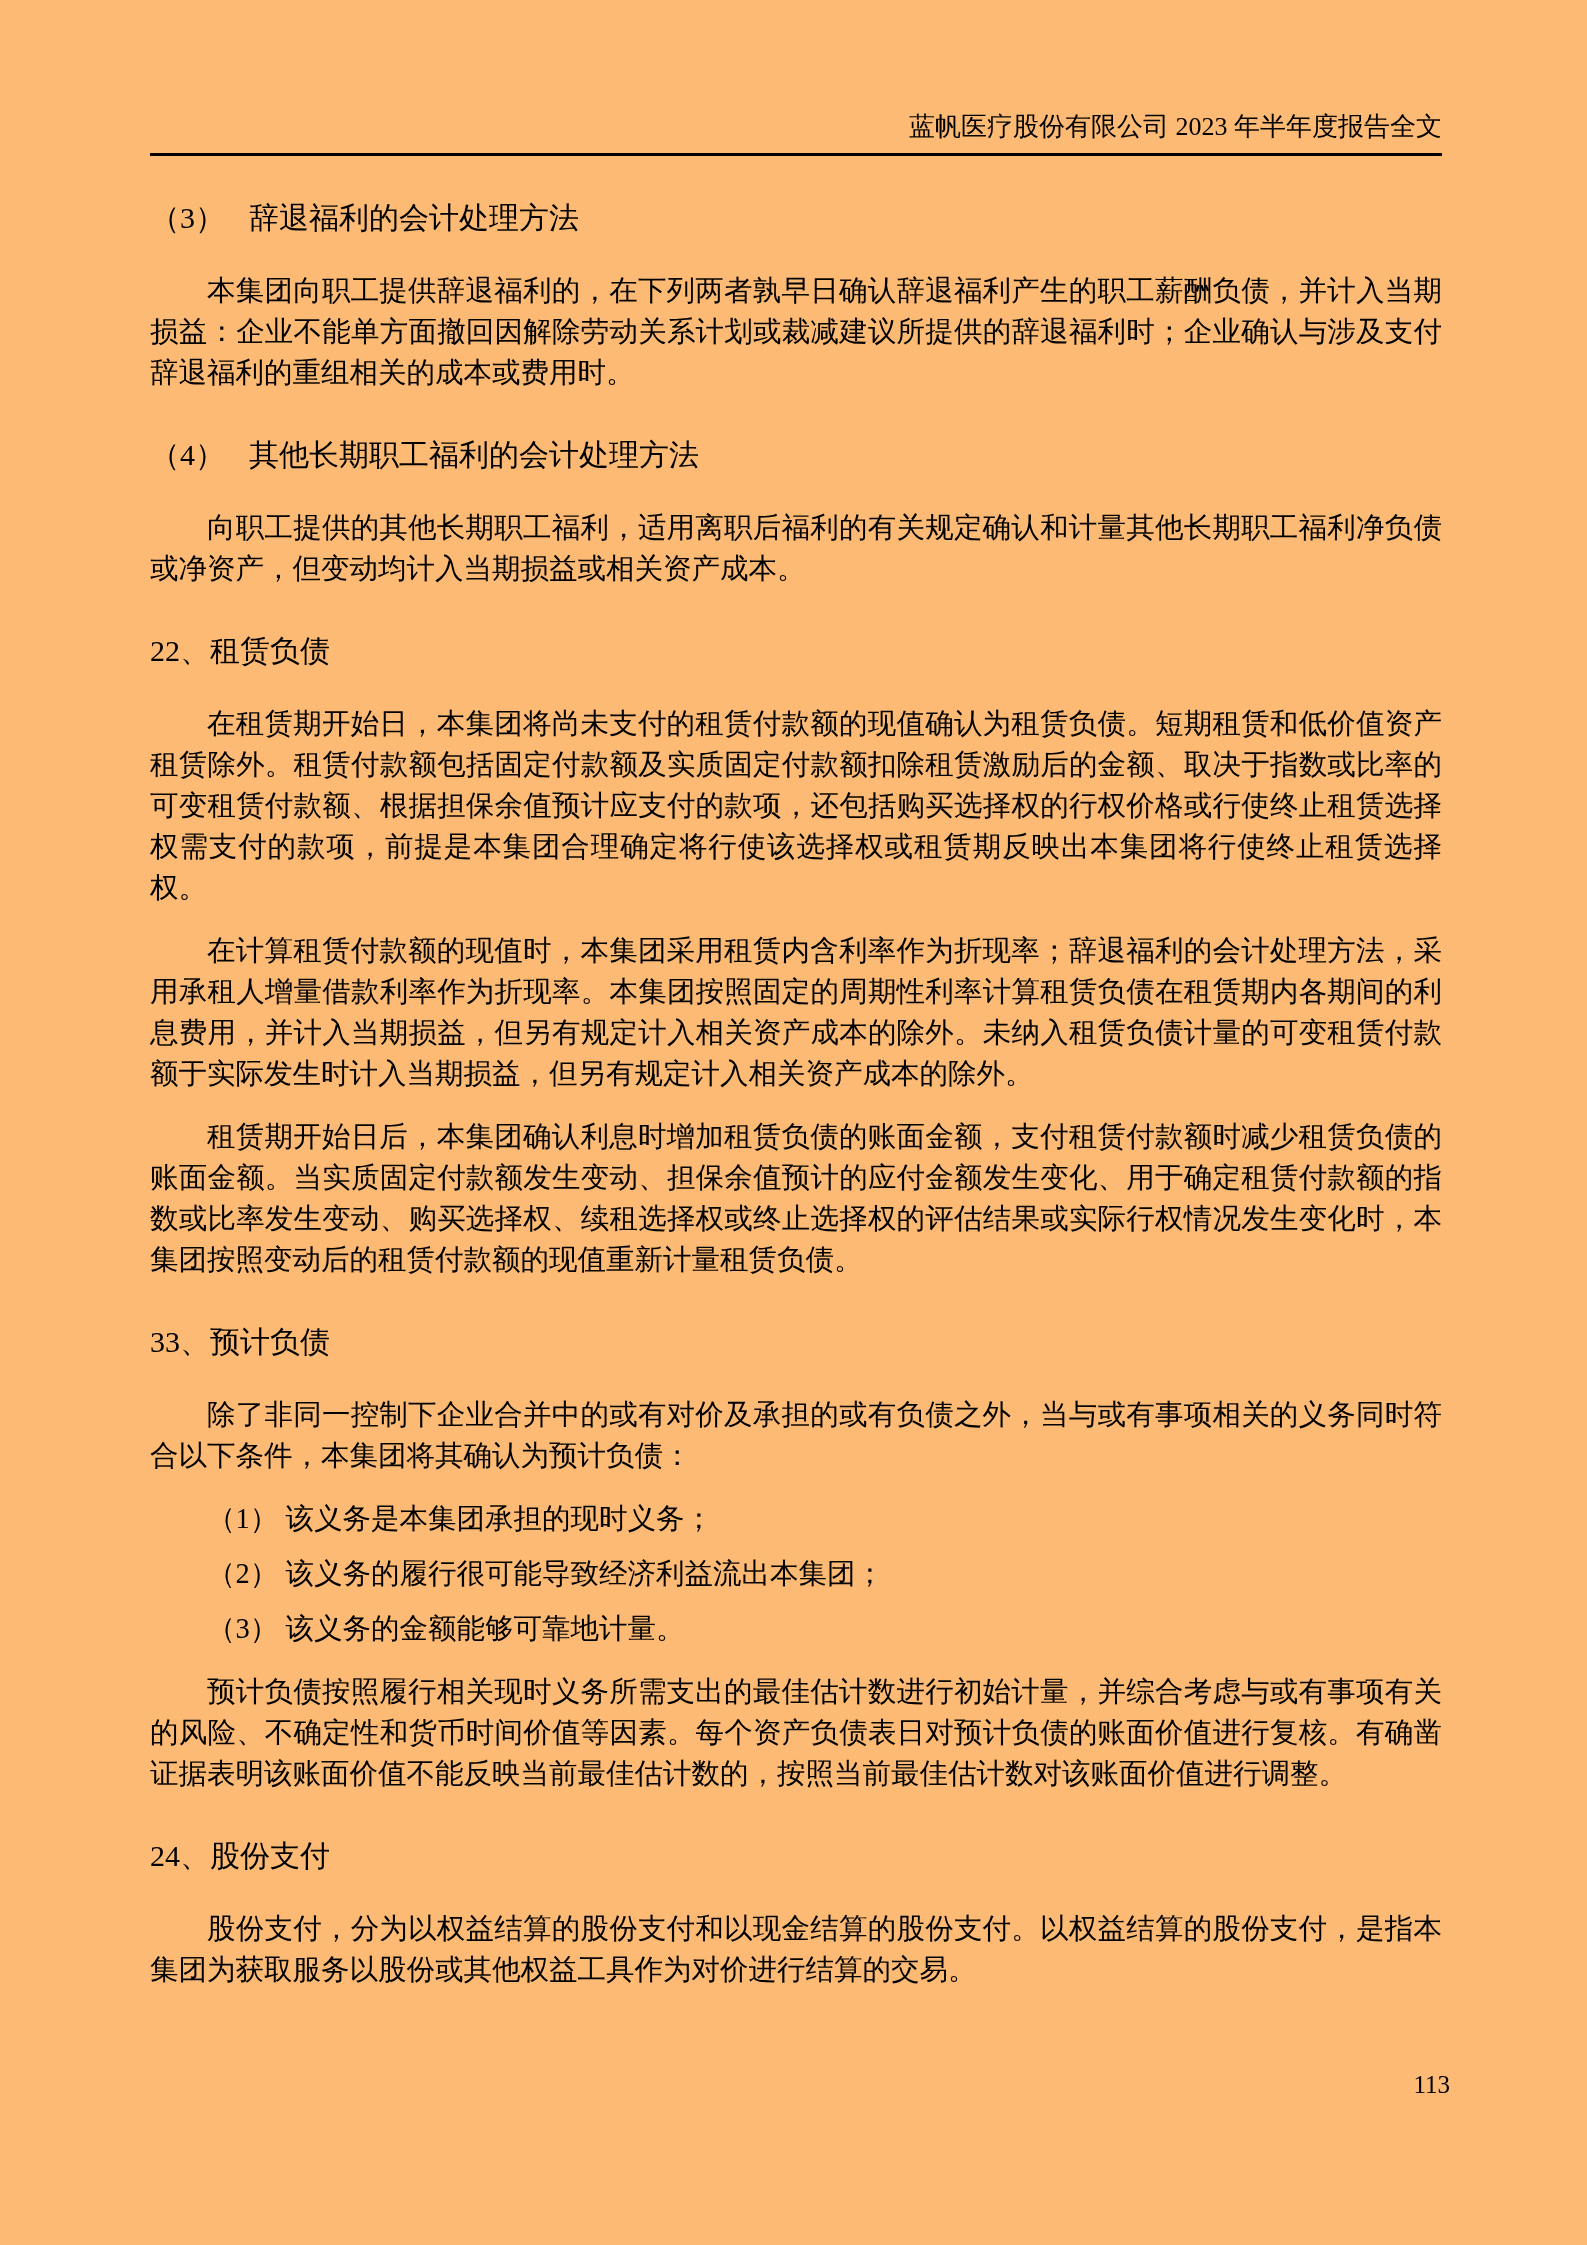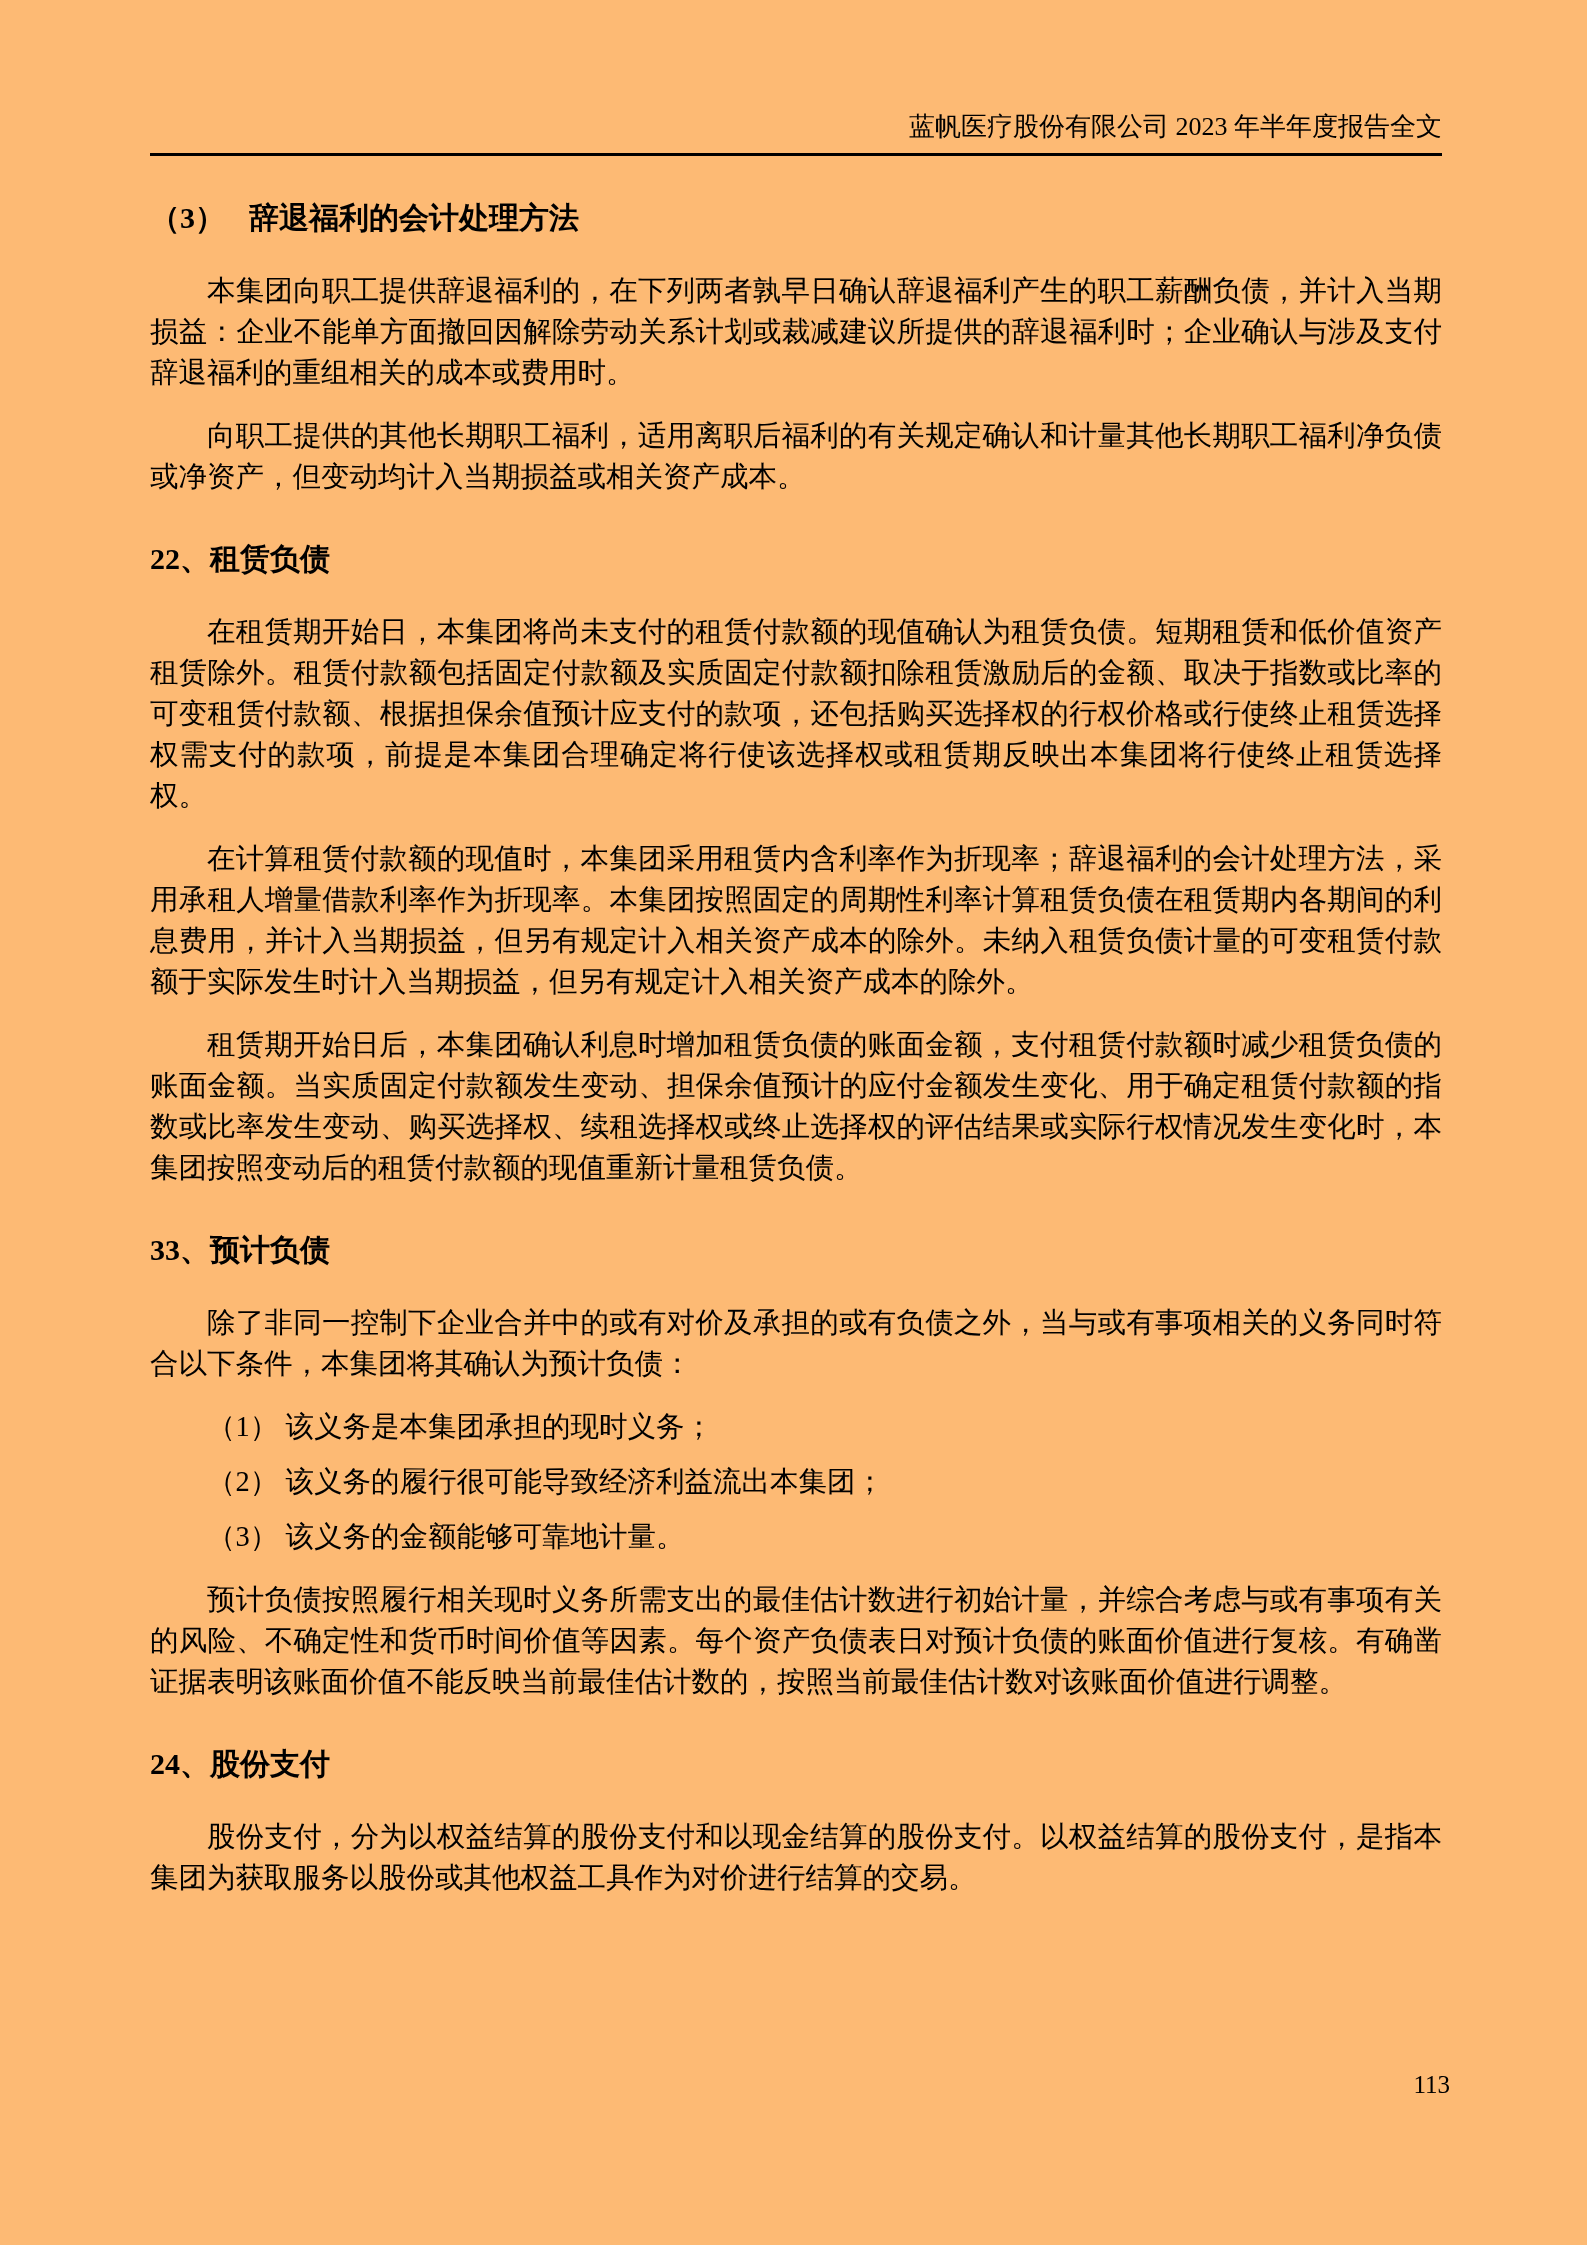--- a/index.html
+++ b/index.html
@@ -30,21 +30,21 @@
     margin-top: 11px;
     border-bottom: 3px solid #000000;
     height: 0;
   }
   .content {
     padding: 0 145px 0 150px;
     font-size: 28.5px;
   }
   .content h2, .content h3 {
     font-size: 30px;
-    font-weight: bold;
+    font-weight: normal;
     line-height: 40px;
     margin: 42px 0 32px 0;
     color: #000000;
   }
   .sub-heading .h-num {
     margin-right: 24px;
   }
   .content p {
     text-align: justify;
     line-height: 41px;
@@ -77,20 +77,23 @@
   </div>
 
   <div class="content">
 
     <h3 class="sub-heading">
       <span class="h-num">（3）</span><span class="h-title">辞退福利的会计处理方法</span>
     </h3>
 
     <p>本集团向职工提供辞退福利的，在下列两者孰早日确认辞退福利产生的职工薪酬负债，并计入当期损益：企业不能单方面撤回因解除劳动关系计划或裁减建议所提供的辞退福利时；企业确认与涉及支付辞退福利的重组相关的成本或费用时。</p>
 
+    <h3 class="sub-heading">
+      <span class="h-num">（4）</span><span class="h-title">其他长期职工福利的会计处理方法</span>
+    </h3>
 
     <p>向职工提供的其他长期职工福利，适用离职后福利的有关规定确认和计量其他长期职工福利净负债或净资产，但变动均计入当期损益或相关资产成本。</p>
 
     <h2 class="section-heading">22、租赁负债</h2>
 
     <p>在租赁期开始日，本集团将尚未支付的租赁付款额的现值确认为租赁负债。短期租赁和低价值资产租赁除外。租赁付款额包括固定付款额及实质固定付款额扣除租赁激励后的金额、取决于指数或比率的可变租赁付款额、根据担保余值预计应支付的款项，还包括购买选择权的行权价格或行使终止租赁选择权需支付的款项，前提是本集团合理确定将行使该选择权或租赁期反映出本集团将行使终止租赁选择权。</p>
     <p>在计算租赁付款额的现值时，本集团采用租赁内含利率作为折现率；辞退福利的会计处理方法，采用承租人增量借款利率作为折现率。本集团按照固定的周期性利率计算租赁负债在租赁期内各期间的利息费用，并计入当期损益，但另有规定计入相关资产成本的除外。未纳入租赁负债计量的可变租赁付款额于实际发生时计入当期损益，但另有规定计入相关资产成本的除外。</p>
     <p>租赁期开始日后，本集团确认利息时增加租赁负债的账面金额，支付租赁付款额时减少租赁负债的账面金额。当实质固定付款额发生变动、担保余值预计的应付金额发生变化、用于确定租赁付款额的指数或比率发生变动、购买选择权、续租选择权或终止选择权的评估结果或实际行权情况发生变化时，本集团按照变动后的租赁付款额的现值重新计量租赁负债。</p>
 
     <h2 class="section-heading">33、预计负债</h2>

